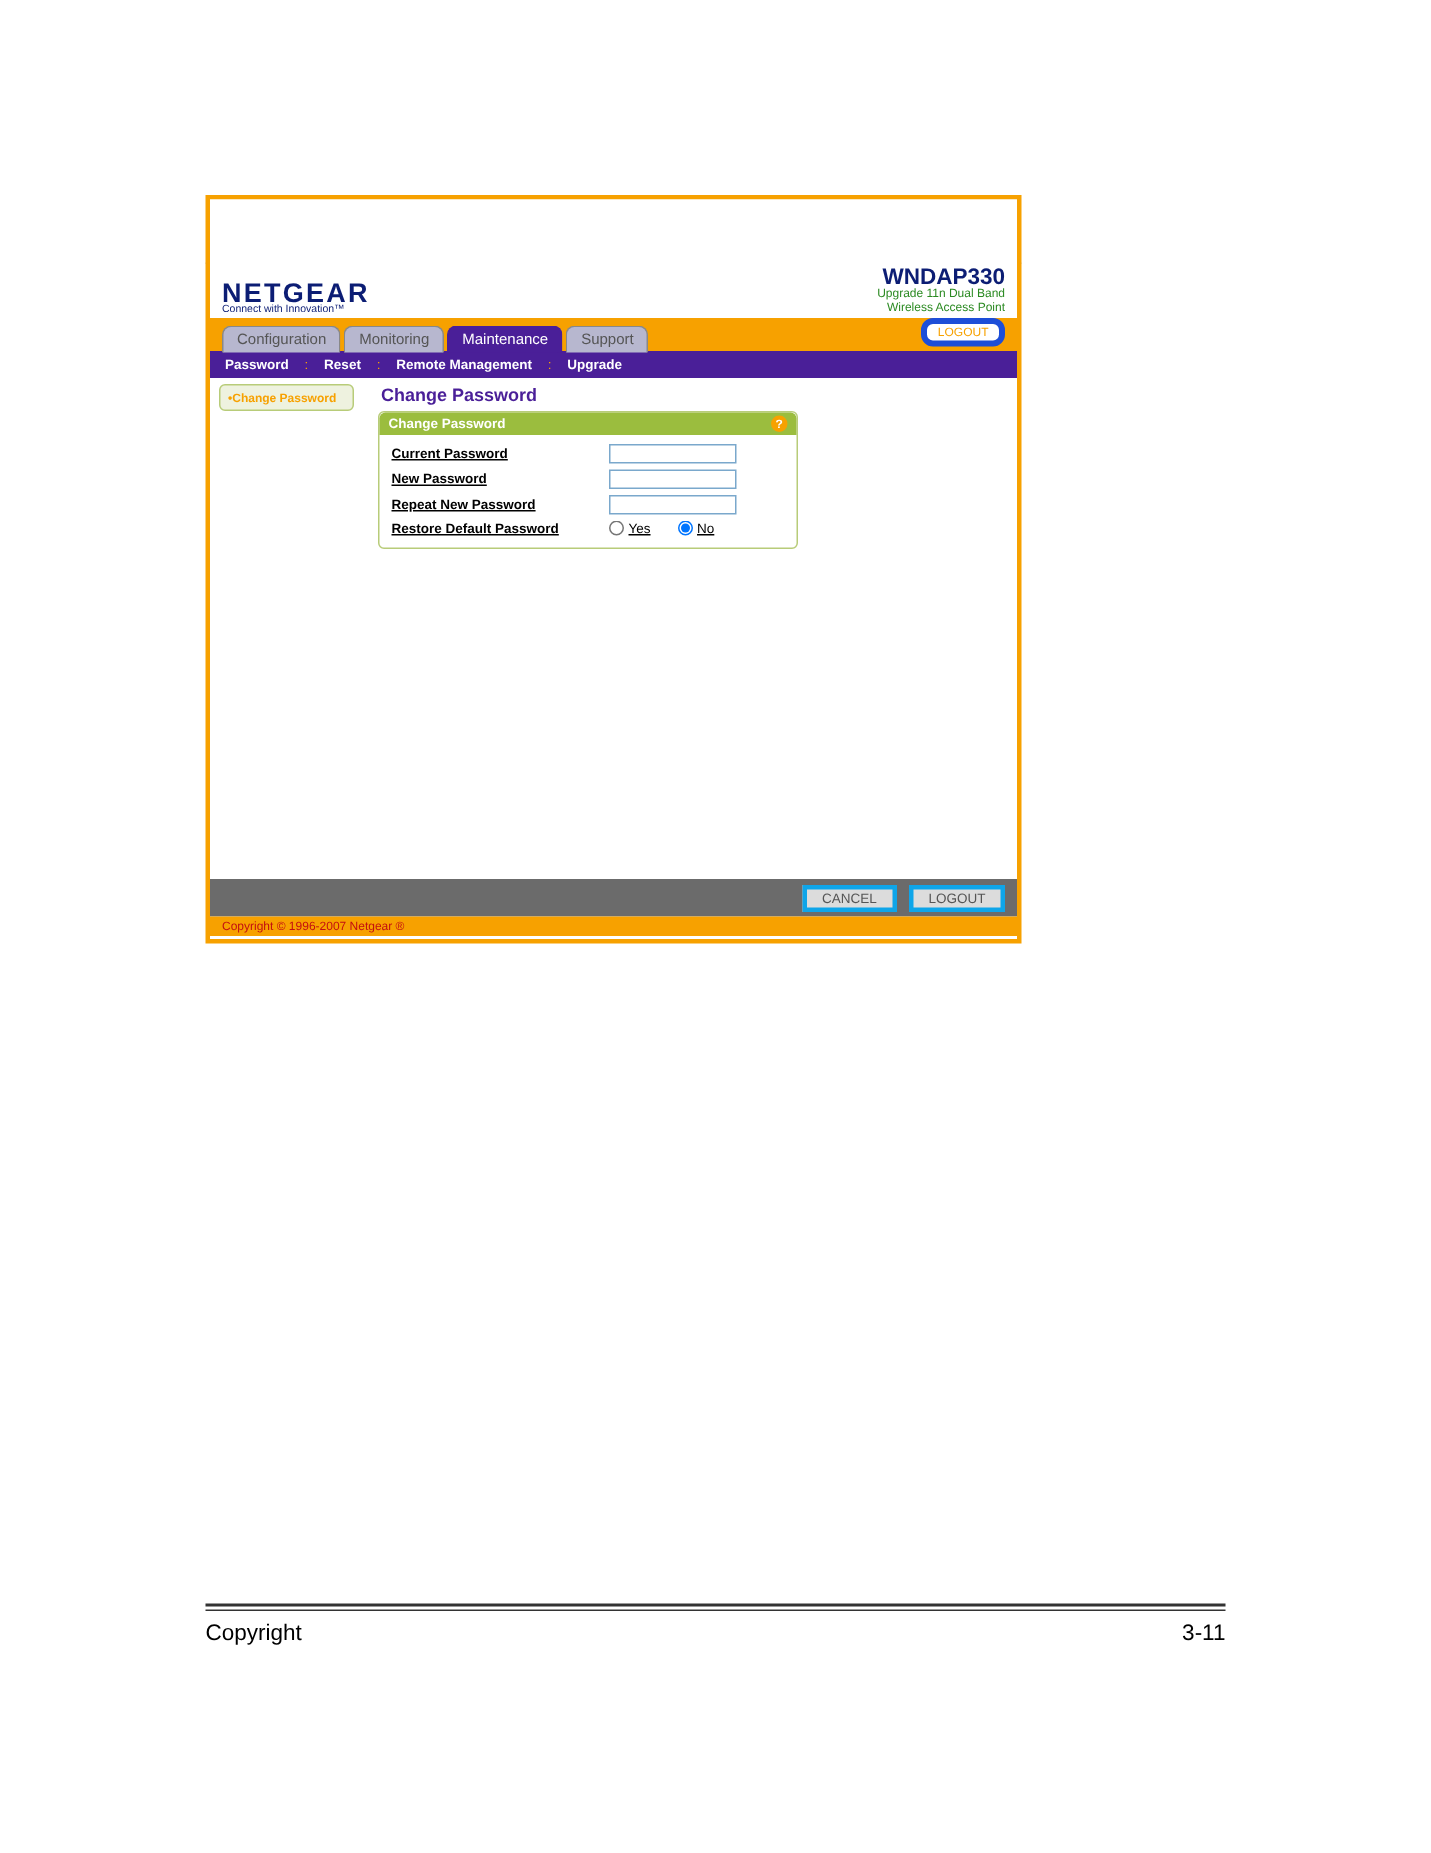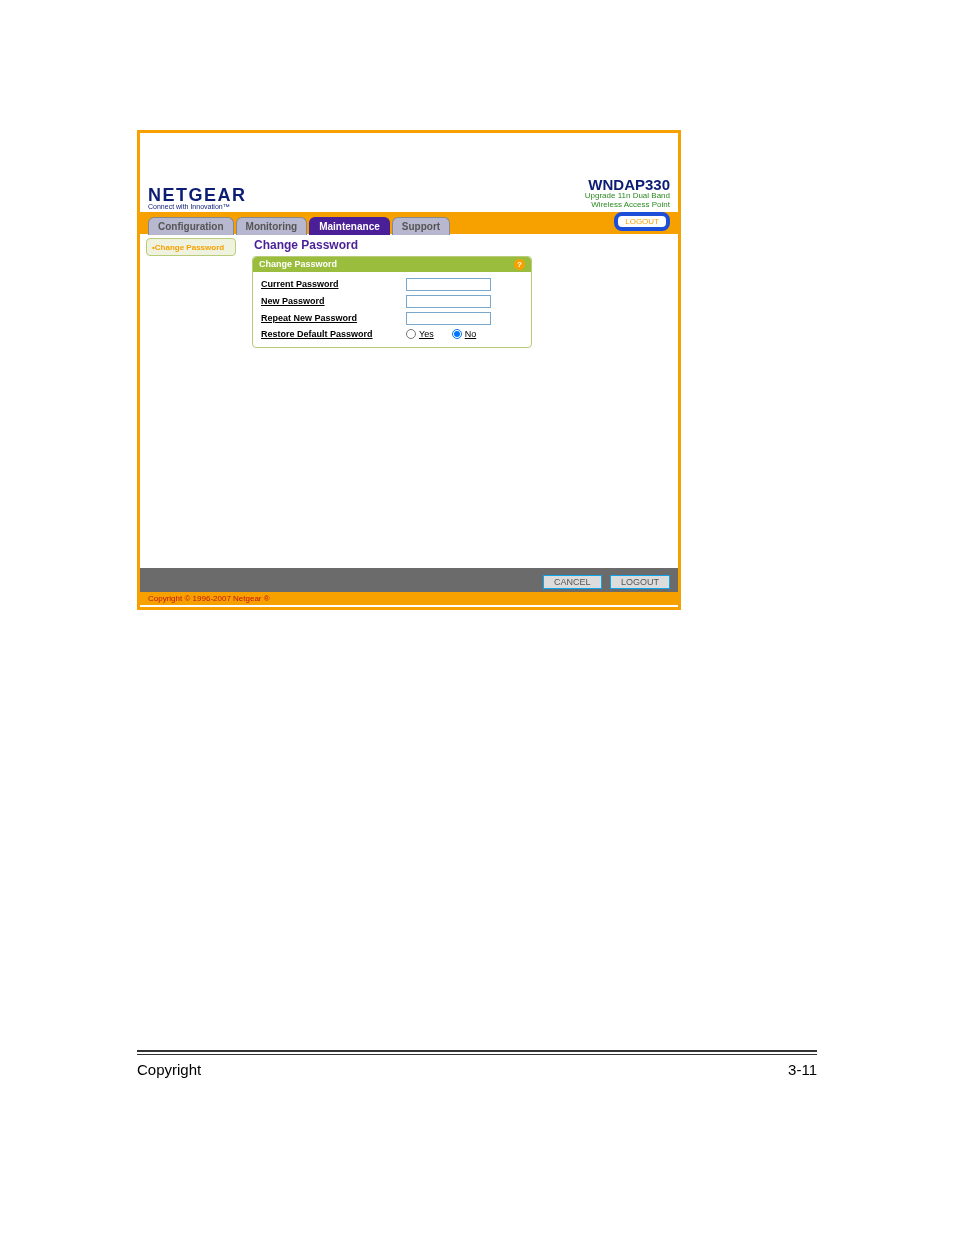--- a/index.html
+++ b/index.html
@@ -7,21 +7,21 @@
   .page { width: 818px; padding: 85px 137px 0 137px; position: relative; }
   .top-line { position: absolute; left: 137px; right: 137px; top: 175px; border-top: 1px solid #999; }
   .router-frame { border: 3px solid #f7a100; background: #fff; position: relative; padding-bottom: 2px; }
   .frame-header { display: flex; justify-content: space-between; align-items: flex-end; padding: 6px 8px 2px 8px; background: #fff; }
   .brand-text { font-family: Arial, sans-serif; font-size: 18px; font-weight: 900; color: #0c1d74; letter-spacing: 1.5px; line-height: 0.9; }
   .brand-tagline { font-size: 7px; color: #0c1d74; letter-spacing: 0; font-weight: 400; }
   .model-block { text-align: right; margin-top: 39px; }
   .model-name { font-size: 15px; font-weight: 700; color: #0c1d74; line-height: 0.95;}
   .model-sub { font-size: 8px; color: #2b8a22; line-height:1.1;}
   .tab-row { display:flex; align-items:flex-end; justify-content:space-between; background:#f7a100; padding:0 8px; height:22px;}
-  .tabs { display:flex; gap:2px;font-weight:bold; }
+  .tabs { display:flex; gap:2px; }
   .tab { background:#b7b7cf; color:#555; font-size:10px; padding:3px 9px 3px 9px; border-top-left-radius:6px; border-top-right-radius:6px; border:1px solid #888; border-bottom:none; position:relative; bottom:-1px; cursor:pointer;}
   .tab.active { background:#4a1f98; color:#fff; border-color:#4a1f98;}
   .logout-btn { font-size:8px; color:#f7a100; background:#fff; border:4px solid #1d4ed8; border-radius:8px; padding:1px 7px; cursor:pointer; position:relative; top:-3px;}
   .subnav { background:#4a1f98; color:#fff; font-size:9px; font-weight:700; padding:4px 10px; }
   .subnav span {cursor:pointer;}
   .subnav .sep { color:#f7a100; margin:0 8px; font-weight:400;}
   .content-outer { background:#fff; padding:4px 6px 0 6px; }
   .content-flex { display:flex; gap:16px; }
   .side-tab { width:90px; min-width:90px; background:#eef2df; border:1px solid #b8cc79; border-radius:4px; padding:4px 5px; font-size:8px; font-weight:700; color:#f7a100; height:18px; cursor:pointer;}
   .side-tab::before{content:"\2022 "; color:#f7a100;}
@@ -31,21 +31,21 @@
   .card-header { background:#9bbd3e; color:#fff; font-size:9px; font-weight:700; padding:2px 6px; display:flex; justify-content:space-between; align-items:center; border-top-left-radius:4px; border-top-right-radius:4px;}
   .help-dot { display:inline-block; width:11px; height:11px; border-radius:50%; background:#f7a100; color:#fff; font-size:8px; font-weight:700; text-align:center; line-height:11px;cursor:pointer;}
   .card-body { padding:4px 8px 6px 8px; }
   .card-body table { width:100%; border-collapse:collapse;}
   .card-body td { font-size:9px; font-weight:700; color:#000; padding:2px 0;text-decoration:underline;}
   .card-body td.l { width:145px;}
   .card-body input[type=text], .card-body input[type=password]{ width:85px; height:13px; border:1px solid #7aa8cc; font-size:9px; }
   .card-body label { font-size:9px; font-weight:400;}
   .content-gap { height:220px;}
   .footer-bar { background:#6b6b6b; padding:3px 8px; text-align:right;}
-  .footer-btn { font-size:9px; color:#555; background:#dcdcdc; border:1px solid #0ea5e9; padding:1px 10px; margin-left:4px; cursor:pointer;}
+  .footer-btn { font-size:9px; color:#555; background:#dcdcdc; border:3px solid #0ea5e9; padding:1px 10px; margin-left:4px; cursor:pointer;}
   .copyright { font-size:8px; color:#c31010; padding:2px 8px; background:#f7a100;}
   .page-footer { position:relative; margin-top:440px; padding:0 137px;}
   .foot-line1 { border-top:2px solid #333; margin-bottom:2px;}
   .foot-line2 { border-top:1px solid #333; margin-bottom:6px;}
   .foot-row { display:flex; justify-content:space-between; font-size:15px; color:#000;}
   .radio-cell{display:flex;align-items:center;gap:18px;}
   .radio-wrap{display:flex;align-items:center;gap:3px;}
   input[type=radio]{width:10px;height:10px;}
 </style>
 </head>
@@ -71,20 +71,29 @@
     <div class="tab-row">
       <div class="tabs">
         <div class="tab">Configuration</div>
         <div class="tab">Monitoring</div>
         <div class="tab active">Maintenance</div>
         <div class="tab">Support</div>
       </div>
       <div class="logout-btn">LOGOUT</div>
     </div>
 
+    <div class="subnav">
+      <span>Password</span>
+      <span class="sep">:</span>
+      <span>Reset</span>
+      <span class="sep">:</span>
+      <span>Remote Management</span>
+      <span class="sep">:</span>
+      <span>Upgrade</span>
+    </div>
 
     <div class="content-outer">
       <div class="content-flex">
         <div class="side-tab">Change Password</div>
         <div class="main-pane">
           <div class="pane-title">Change Password</div>
           <div class="card">
             <div class="card-header">
               <span>Change Password</span>
               <span class="help-dot">?</span>

